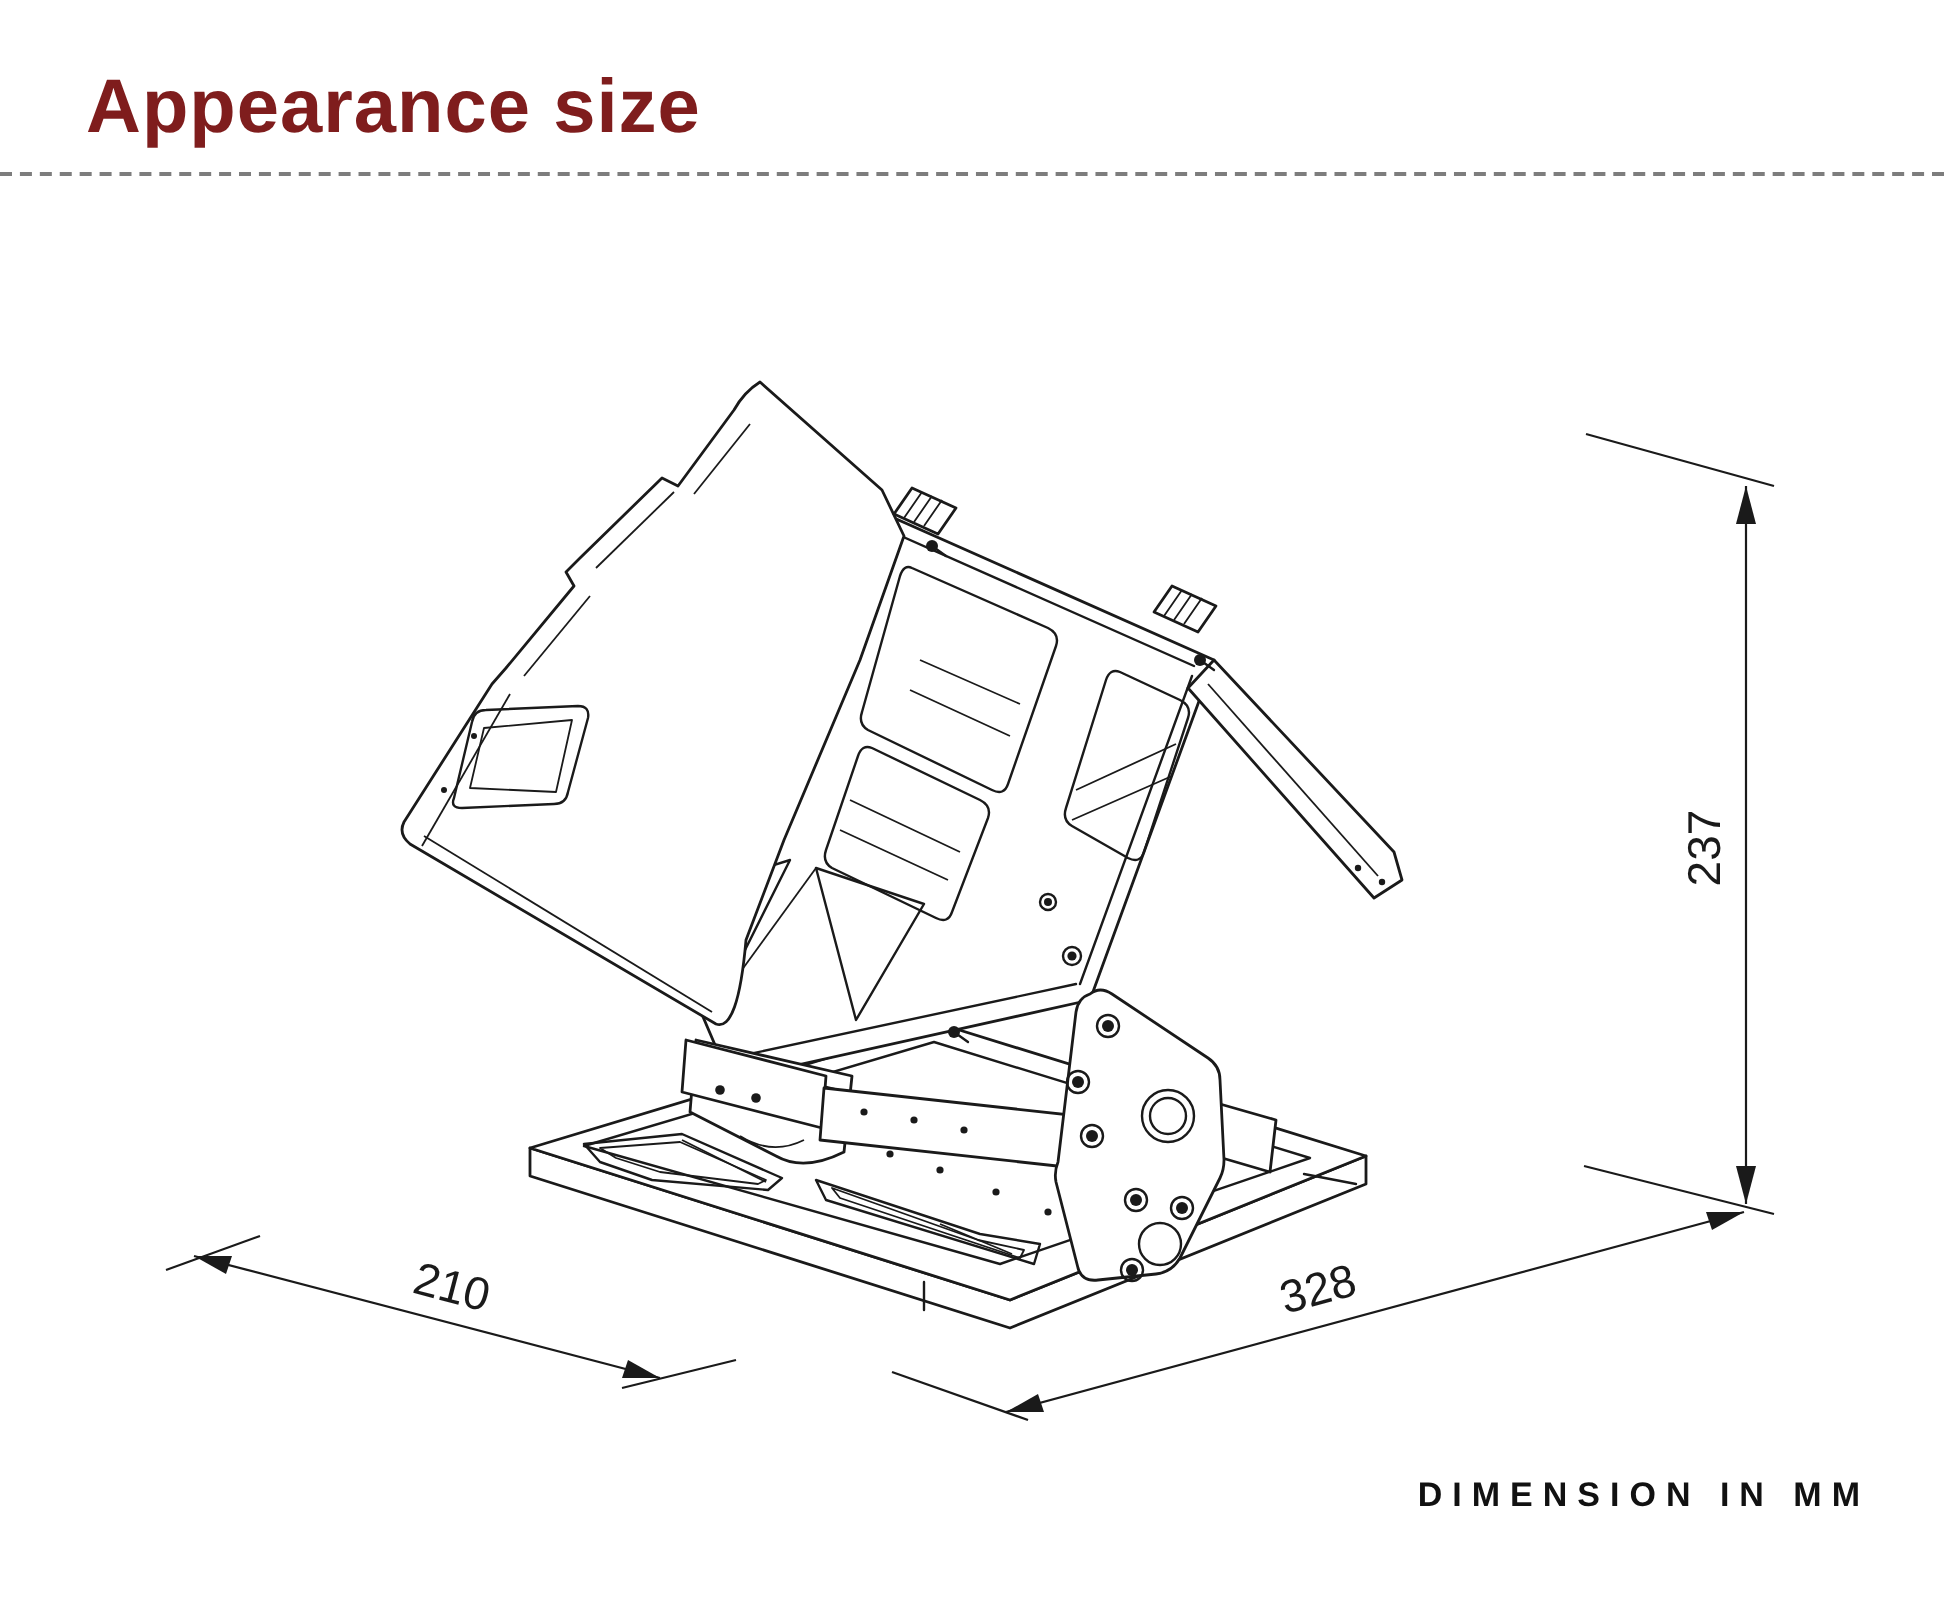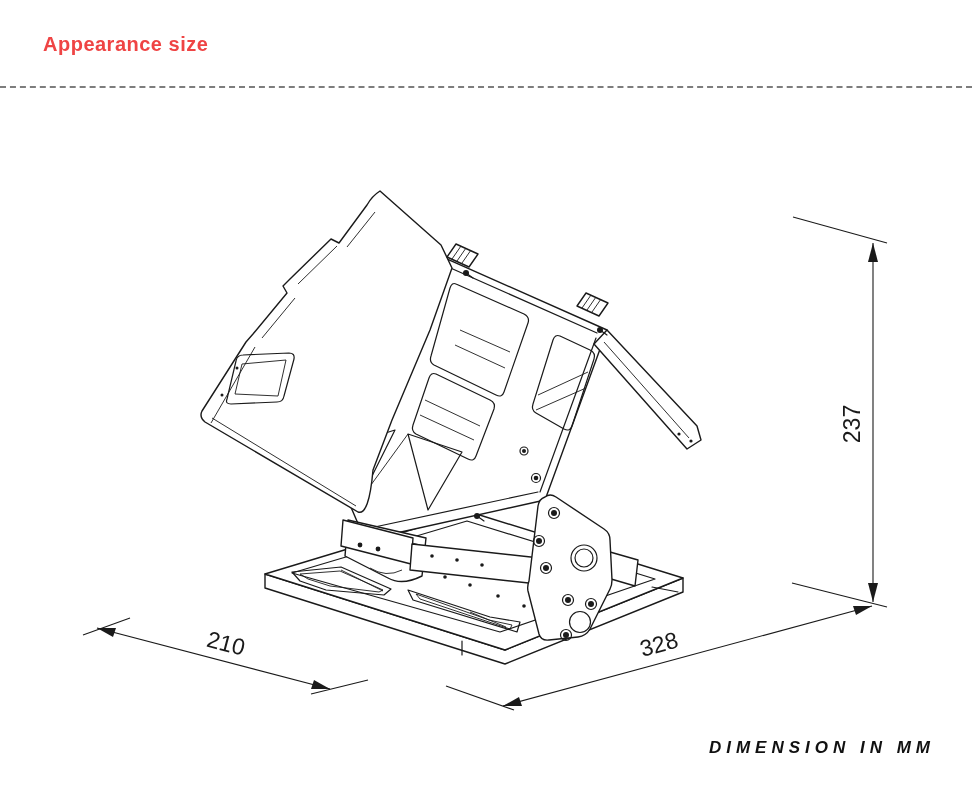--- a/index.html
+++ b/index.html
@@ -1,20 +1,20 @@
 <!DOCTYPE html>
 <html><head>
 <meta charset="utf-8">
 <style>
   html,body{margin:0;padding:0;background:#ffffff;font-family:"Liberation Sans",sans-serif;}
   #page{position:relative;width:972px;height:800px;background:#fff;overflow:hidden;}
-  #title{position:absolute;left:43px;top:33px;font-size:20px;font-weight:700;color:#ef4444;letter-spacing:0.5px;}
+  #title{position:absolute;left:43px;top:33px;font-size:38px;font-weight:700;color:#7f1d1d;letter-spacing:0.5px;}
   #divider{position:absolute;left:0;top:86px;width:972px;height:0;border-top:2px dashed #7d7d7d;}
   #desc{position:absolute;left:42px;top:101px;font-size:20px;color:#0d0d0d;}
-  #footnote{position:absolute;right:37px;top:738px;font-size:17px;font-weight:700;color:#111;letter-spacing:5px;font-style:italic;}
+  #footnote{position:absolute;right:37px;top:738px;font-size:17px;font-weight:700;color:#111;letter-spacing:5px;}
   #drawing{position:absolute;left:0;top:0;}
   .o{fill:#ffffff;stroke:#1a1a1a;stroke-width:1.4;stroke-linejoin:round;}
   .l{fill:none;stroke:#1a1a1a;stroke-width:1.2;stroke-linejoin:round;stroke-linecap:round;}
   .t{fill:none;stroke:#1a1a1a;stroke-width:0.9;stroke-linejoin:round;}
   .d{fill:#1a1a1a;stroke:none;}
   .dim{fill:none;stroke:#1a1a1a;stroke-width:1.1;}
   .dimlbl{font-family:"Liberation Sans",sans-serif;font-size:23px;fill:#1a1a1a;}
 </style>
 </head>
 <body>

